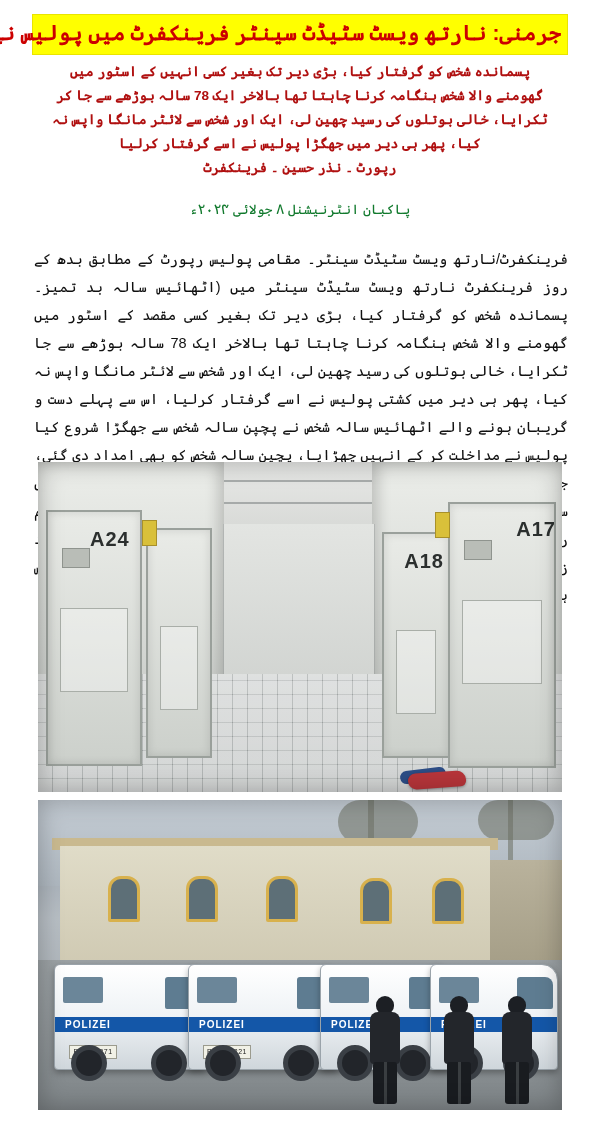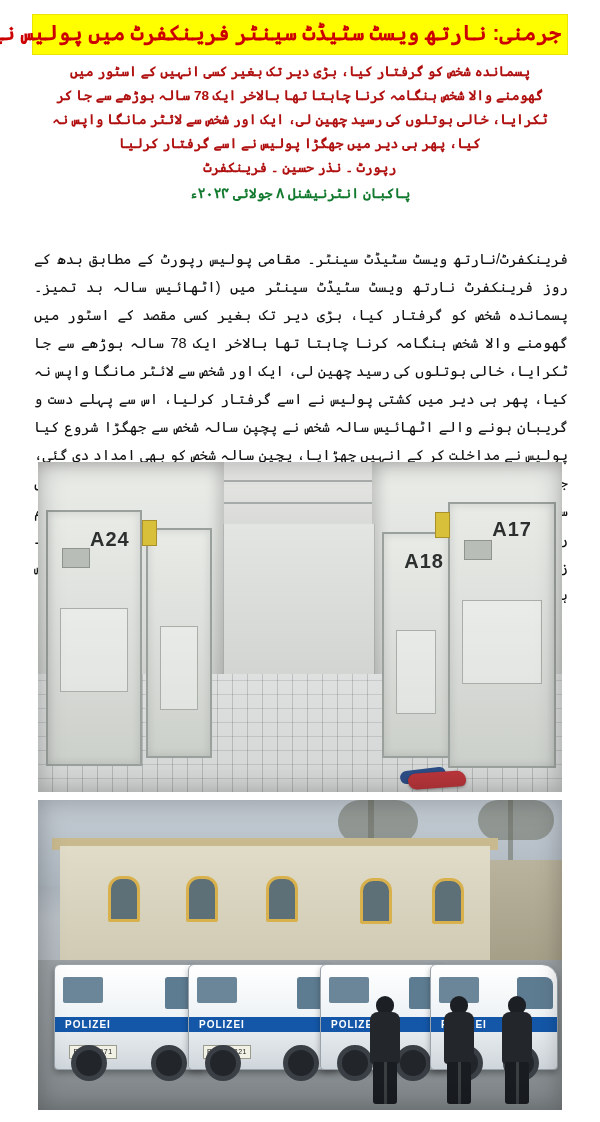--- a/index.html
+++ b/index.html
@@ -61,23 +61,23 @@
     display: block;
     white-space: nowrap;
   }
   .byline {
     display: block;
     white-space: nowrap;
   }
   .source-line {
     display: block;
     color: #127a2e;
-    font-weight: bold;
+    font-weight: normal;
     white-space: nowrap;
-    margin-top: 2px;
+    margin-top: 18px;
   }
 
   
   .body-block {
     position: absolute;
     left: 34px;
     top: 245px;
     width: 534px;
     direction: rtl;
     text-align: justify;
@@ -187,21 +187,21 @@
   .door-label {
     position: absolute;
     font-family: "Liberation Sans", sans-serif;
     font-weight: bold;
     color: #2b2f2e;
     font-size: 20px;
     letter-spacing: 1px;
   }
   .lbl-a24 { left: 52px; top: 66px; }
   .lbl-a18 { right: 118px; top: 88px; font-size: 20px;}
-  .lbl-a17 { right: 30px; top: 56px; }
+  .lbl-a17 { right: 6px; top: 56px; }
   .door-panel {
     position: absolute;
     left: 12px; top: 96px; right: 12px; height: 82px;
     border: 1px solid #a9aea8;
     background: rgba(255,255,255,.35);
   }
   .door-hatch {
     position: absolute;
     left: 14px; top: 36px; width: 26px; height: 18px;
     background: #b9bdb7;

